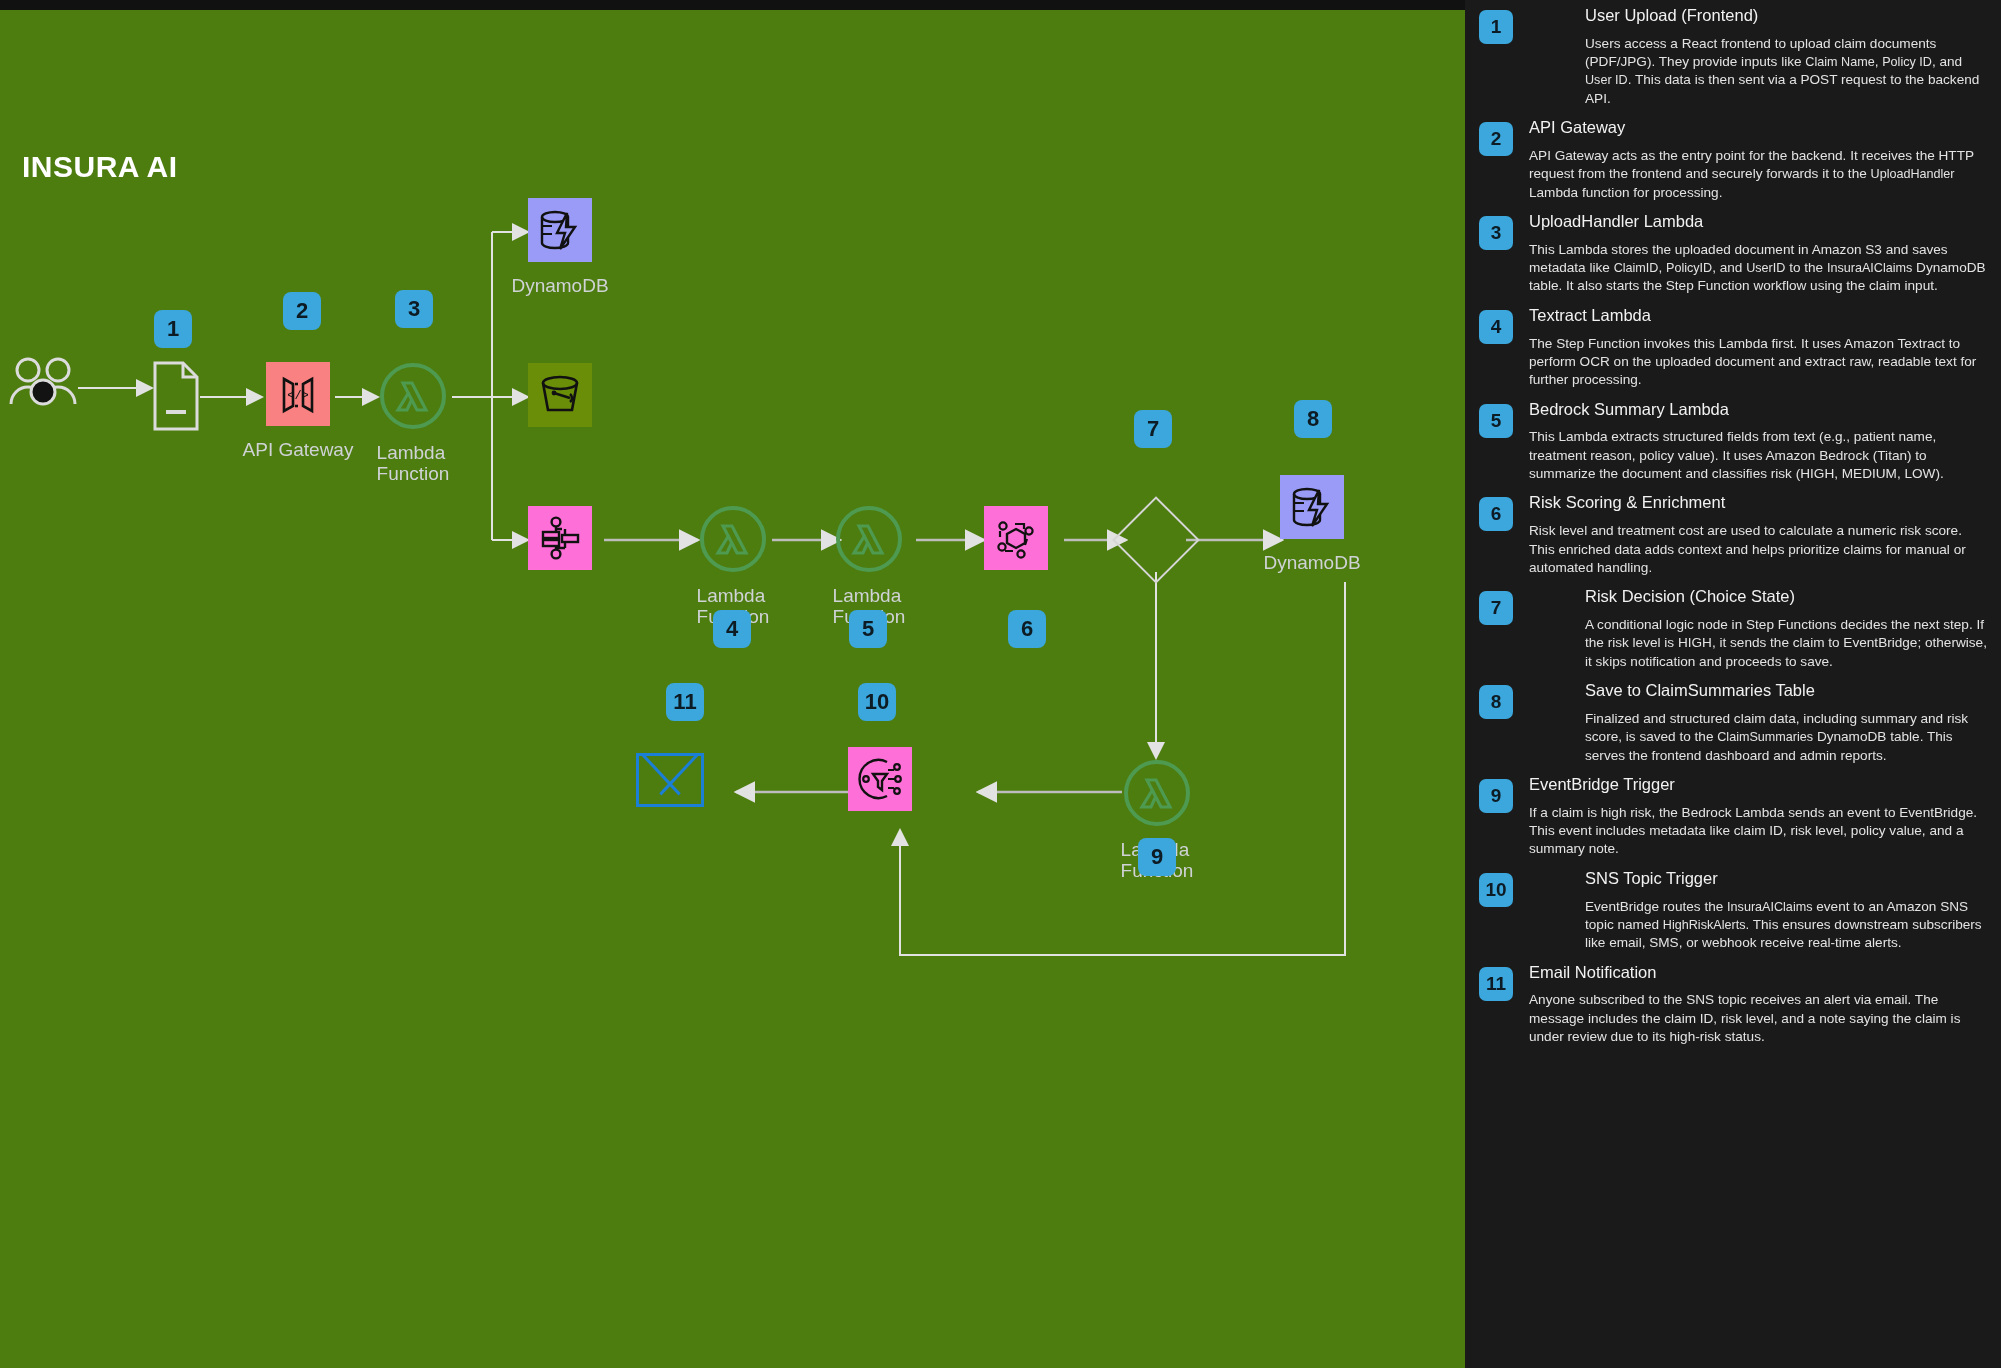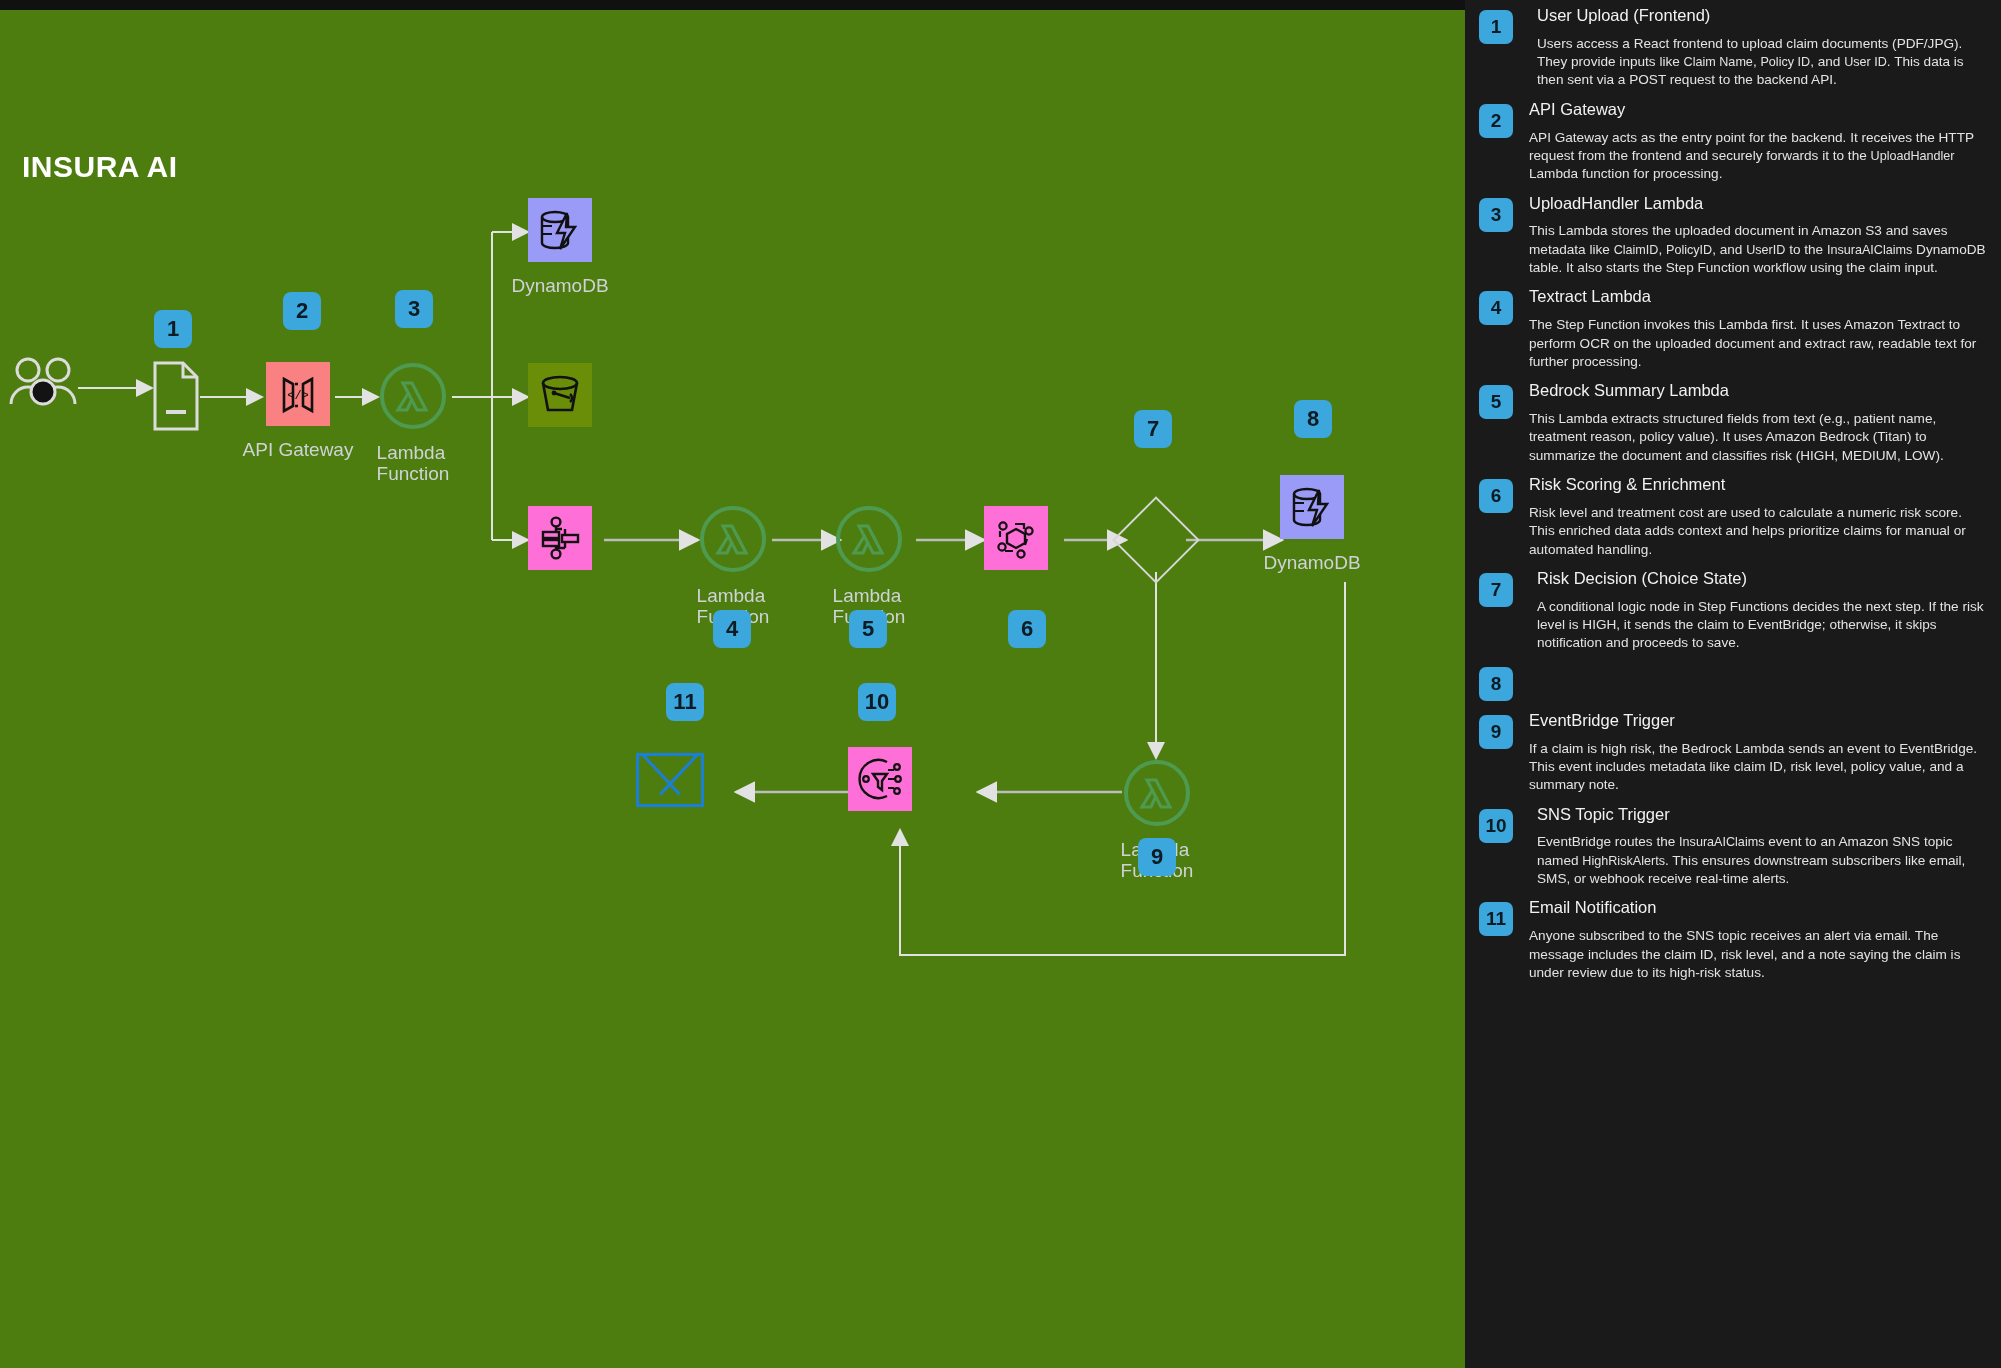--- a/index.html
+++ b/index.html
@@ -39,21 +39,21 @@
   
   .sidebar{position:absolute;left:1465px;top:0;width:536px;height:1368px;background:#1a1a1a;}
   .steps{position:relative;padding:6px 0 0 0;}
   .step{display:flex;align-items:flex-start;margin-bottom:10px;}
   .step .num{flex:0 0 auto;width:34px;height:34px;border-radius:7px;background:#3ba7dc;color:#0d1b24;
         font-size:19px;font-weight:bold;display:flex;align-items:center;justify-content:center;margin:4px 16px 0 14px;}
   .step .body{flex:1 1 auto;padding-right:12px;}
   .step h3{margin:0 0 9px 0;font-size:16.5px;font-weight:normal;color:#f2f2f2;line-height:1.2;}
   .step p{margin:0;font-size:13.6px;line-height:1.35;color:#e3e3e3;}
   .step p code,.mono{font-family:Liberation Sans, sans-serif;font-size:12.6px;}
-  .indent h3,.indent p{padding-left:8px;}
+  .indent h3,.indent p{padding-left:8px;margin-left:48px;}
 </style>
 </head>
 <body>
 
 <div class="page">
 
   <div class="canvas">
 
     <div class="title">INSURA AI</div>
 
@@ -324,20 +324,24 @@
         </div>
         <div class="step indent">
           <div class="num">7</div>
           <div class="body">
             <h3>Risk Decision (Choice State)</h3>
             <p>A conditional logic node in Step Functions decides the next step. If the risk level is HIGH, it sends the claim to EventBridge; otherwise, it skips notification and proceeds to save.</p>
           </div>
         </div>
         <div class="step indent">
           <div class="num">8</div>
+          <div class="body">
+            <h3>Save to ClaimSummaries Table</h3>
+            <p>Finalized and structured claim data, including summary and risk score, is saved to the <code>ClaimSummaries</code> DynamoDB table. This serves the frontend dashboard and admin reports.</p>
+          </div>
         </div>
         <div class="step">
           <div class="num">9</div>
           <div class="body">
             <h3>EventBridge Trigger</h3>
             <p>If a claim is high risk, the Bedrock Lambda sends an event to EventBridge. This event includes metadata like claim ID, risk level, policy value, and a summary note.</p>
           </div>
         </div>
         <div class="step indent">
           <div class="num">10</div>

